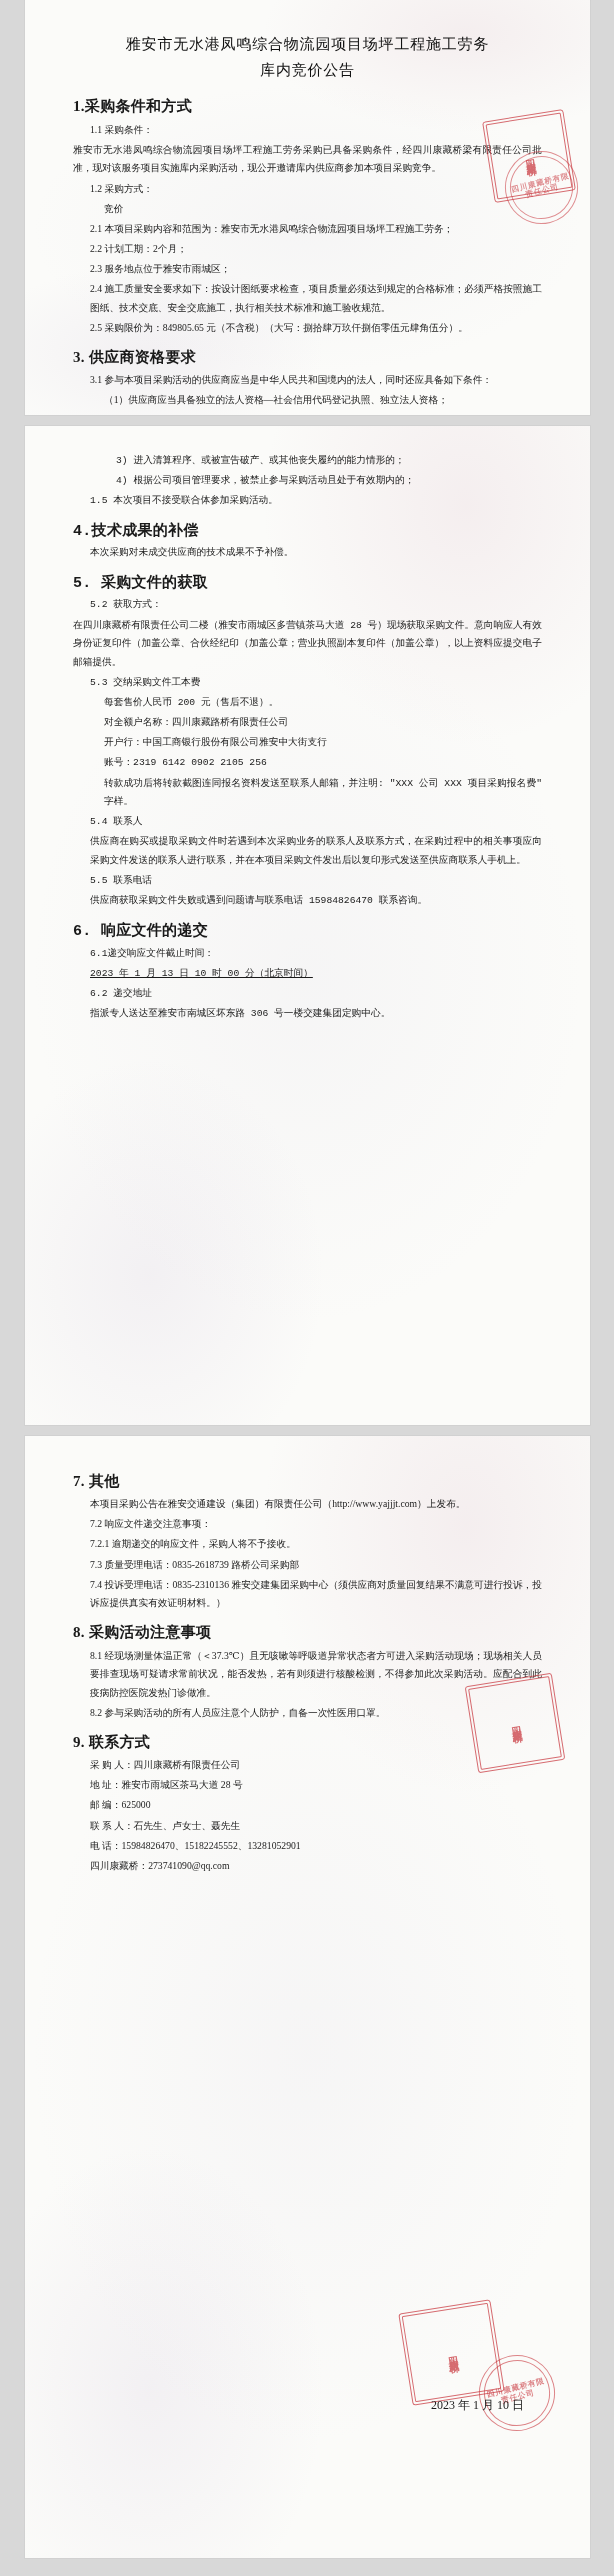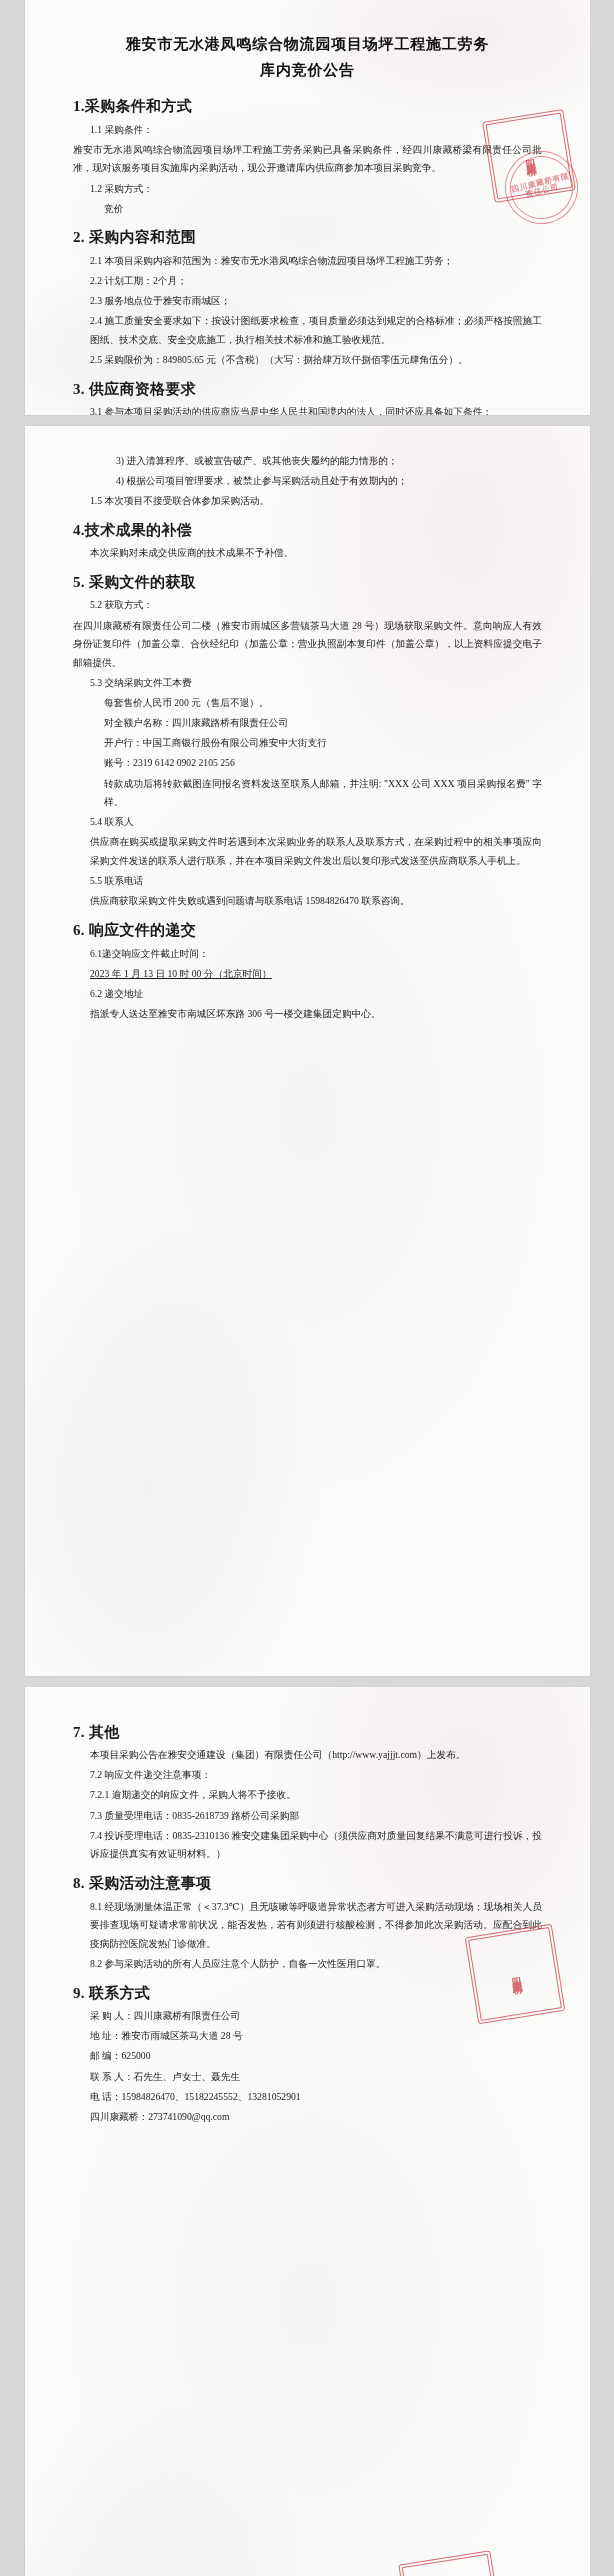--- a/index.html
+++ b/index.html
@@ -19,39 +19,39 @@
     background: #fbfbf9;
     box-shadow: 0 0 0 0.8px #cfcfcf;
     overflow: hidden;
   }
   .page-inner {
     position: relative;
     padding: 26px 48px 29px 48px;
     z-index: 2;
   }
   .page1 { height: 415px; }
-  .page2 { height: 1250px; }
+  .page2 { height: 999px; font-family: Liberation Mono, monospace; }
   .page3 { height: 1122px; }
 
   
   .tint {
     position: absolute;
     inset: 0;
     pointer-events: none;
     z-index: 1;
     background:
       radial-gradient(ellipse 60% 40% at 78% 8%, rgba(210,170,185,0.16), rgba(255,255,255,0) 60%),
       radial-gradient(ellipse 50% 35% at 22% 85%, rgba(190,175,205,0.14), rgba(255,255,255,0) 62%),
       radial-gradient(ellipse 70% 50% at 50% 55%, rgba(200,195,215,0.10), rgba(255,255,255,0) 70%);
   }
 
   h1.doc-title {
     font-family: "Liberation Serif", "DejaVu Serif", serif;
     font-size: 15px;
-    font-weight: bold;
+    font-weight: normal;
     text-align: center;
     letter-spacing: 0.8px;
     line-height: 1.75;
     margin: 4.6px 0 14px 0;
     color: #111;
   }
   h2.sec {
     font-size: 15px;
     font-weight: bold;
     margin: 10px 0 4.6px 0;
@@ -142,21 +142,20 @@
       <span>雅安市无水港凤鸣综合物流园项目场坪工程施工劳务</span><br>
       <span>库内竞价公告</span>
     </h1>
 
     <h2 class="sec">1.采购条件和方式</h2>
     <p class="para indent1">1.1 采购条件：</p>
     <p class="para">雅安市无水港凤鸣综合物流园项目场坪工程施工劳务采购已具备采购条件，经四川康藏桥梁有限责任公司批准，现对该服务项目实施库内采购活动，现公开邀请库内供应商参加本项目采购竞争。</p>
     <p class="para indent1">1.2 采购方式：</p>
     <p class="para indent2">竞价</p>
 
-    <h2 class="sec">2. 采购内容和范围</h2>
     <p class="para indent1">2.1 本项目采购内容和范围为：雅安市无水港凤鸣综合物流园项目场坪工程施工劳务；</p>
     <p class="para indent1">2.2 计划工期：2个月；</p>
     <p class="para indent1">2.3 服务地点位于雅安市雨城区；</p>
     <p class="para indent1">2.4 施工质量安全要求如下：按设计图纸要求检查，项目质量必须达到规定的合格标准；必须严格按照施工图纸、技术交底、安全交底施工，执行相关技术标准和施工验收规范。</p>
     <p class="para indent1">2.5 采购限价为：849805.65 元（不含税）（大写：捌拾肆万玖仟捌佰零伍元肆角伍分）。</p>
 
     <h2 class="sec">3. 供应商资格要求</h2>
     <p class="para indent1">3.1 参与本项目采购活动的供应商应当是中华人民共和国境内的法人，同时还应具备如下条件：</p>
     <p class="para indent2">（1）供应商应当具备独立的法人资格—社会信用代码登记执照、独立法人资格；</p>
 

